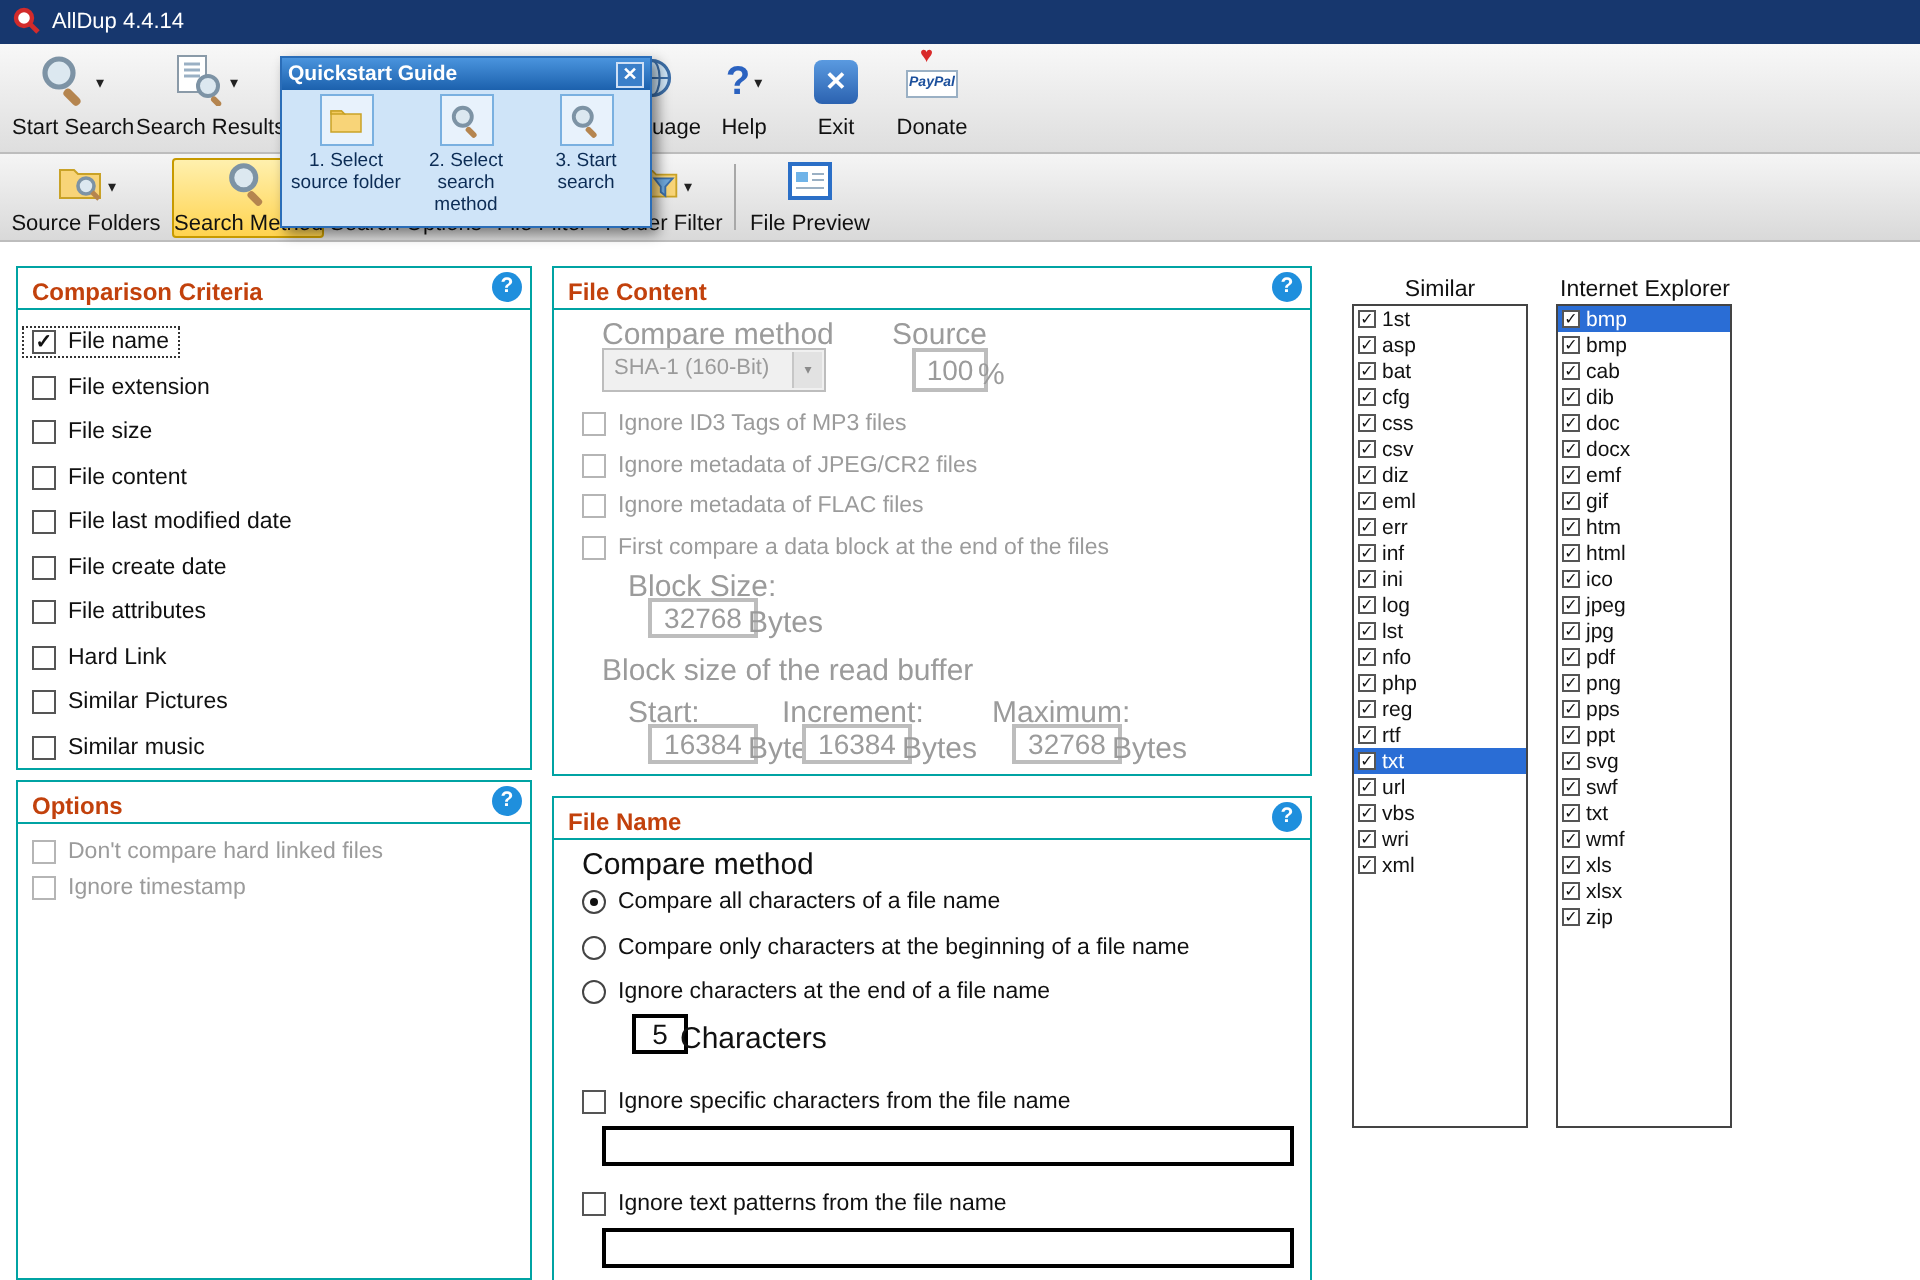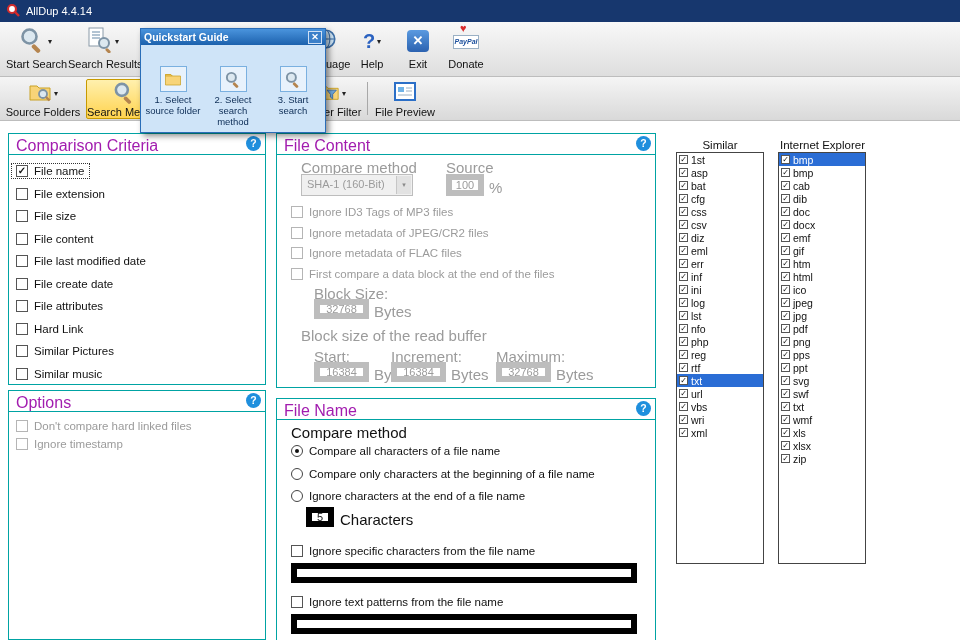--- a/index.html
+++ b/index.html
@@ -30,52 +30,52 @@
   .dd-sm { font-size:8px; color:#222; }
 
   
   .popup { position:absolute; left:140px; top:28px; width:186px; z-index:50;
     background:var(--popup-body-bg,#cfe4f8); border:1px solid #2a6db8;
     box-shadow:3px 3px 6px rgba(0,0,0,.45); }
   .popup-title { height:16px; background:linear-gradient(var(--popup-title-bg,#4a94dd),#1c61ad);
     color:#fff; font-size:10.5px; font-weight:bold; display:flex; align-items:center; padding:0 3px; }
   .popup-close { margin-left:auto; width:14px; height:13px; background:#3a7fc9; border:1px solid #cfe0f5;
     color:#fff; font-size:9px; line-height:11px; text-align:center; }
-  .popup-body { display:flex; padding:21px 2px 4px 2px; }
+  .popup-body { display:flex; padding:2px 2px 4px 2px; }
   .pstep { width:60px; text-align:center; }
   .pstep-iconbox { width:27px; height:26px; margin:0 auto; background:#e8f2fc;
     border:1px solid #7ab0e0; display:flex; align-items:center; justify-content:center; }
   .pstep-label { font-size:9.5px; margin-top:3px; line-height:1.15; color:#0c2c55; }
 
   
   .section { position:absolute; border:1px solid var(--section-border,#00a3a3); background:#fff; }
   .sec-header { position:relative; height:21px; border-bottom:1px solid var(--section-border,#00a3a3); padding:3px 6px 0 7px; }
-  .sec-title { font-size:16px; font-weight:normal; color:#a21caf; }
+  .sec-title { font-size:12px; font-weight:bold; color:#c2410c; }
   .help-icon { position:absolute; right:4px; top:2px; width:15px; height:15px; border-radius:50%;
     background:var(--help-icon-bg,#1f8fdd); color:#fff; font-size:10.5px; font-weight:bold;
     text-align:center; line-height:15px; }
 
   .rows { padding:5px 0 0 7px; }
   .chk-row { display:flex; align-items:center; gap:6px; font-size:11.5px; color:#111; white-space:nowrap; }
   .cc-row { height:22.5px; }
   .opt-row { height:18px; }
   .abs { position:absolute; }
   .checkbox { width:12px; height:12px; background:#fff; border:1px solid #555; flex:none;
     display:inline-flex; align-items:center; justify-content:center; font-size:10px; color:#111; }
   .checkbox.checked::after { content:"✓"; font-weight:bold; margin-top:-1px; }
   .disabled { color:#9b9b9b; }
   .disabled .checkbox { border-color:#b5b5b5; }
   .focusbox { display:inline-flex; align-items:center; gap:6px; border:1px dotted #333; padding:1px 4px; margin-left:-5px; }
   .radio { width:12px; height:12px; border:1px solid #444; border-radius:50%; background:#fff; position:relative; flex:none; }
   .radio.sel::after { content:""; position:absolute; left:3px; top:3px; width:4px; height:4px; background:#111; border-radius:50%; }
 
   .lbl { position:absolute; font-size:15px; color:#111; white-space:nowrap; }
   .lbl.dis { color:#9b9b9b; }
-  input.tinput { position:absolute; border:6px solid #000000; background:#fff; font-family:inherit;
-    font-size:11px; text-align:center; color:#111; }
+  input.tinput { position:absolute; border:2px solid #000000; background:#fff; font-family:inherit;
+    font-size:14px; text-align:center; color:#111;margin-left:10px; }
   input.tinput.dis { color:#9b9b9b; border-color:#bdbdbd; }
   .dropdown { position:absolute; border:1px solid #bdbdbd; background:#f0f0f0; color:#9b9b9b;
     font-size:11px; padding:3px 18px 0 5px; }
   .dd-btn { position:absolute; right:1px; top:1px; bottom:1px; width:15px; background:#e2e2e2;
     border-left:1px solid #c6c6c6; display:flex; align-items:center; justify-content:center;
     font-size:7px; color:#8a8a8a; }
 
   
   .ext-title { position:absolute; top:139px; font-size:11.5px; color:#111; }
   .extlist { position:absolute; top:152px; width:88px; height:412px; border:1px solid #444; background:#fff; overflow:hidden; }

